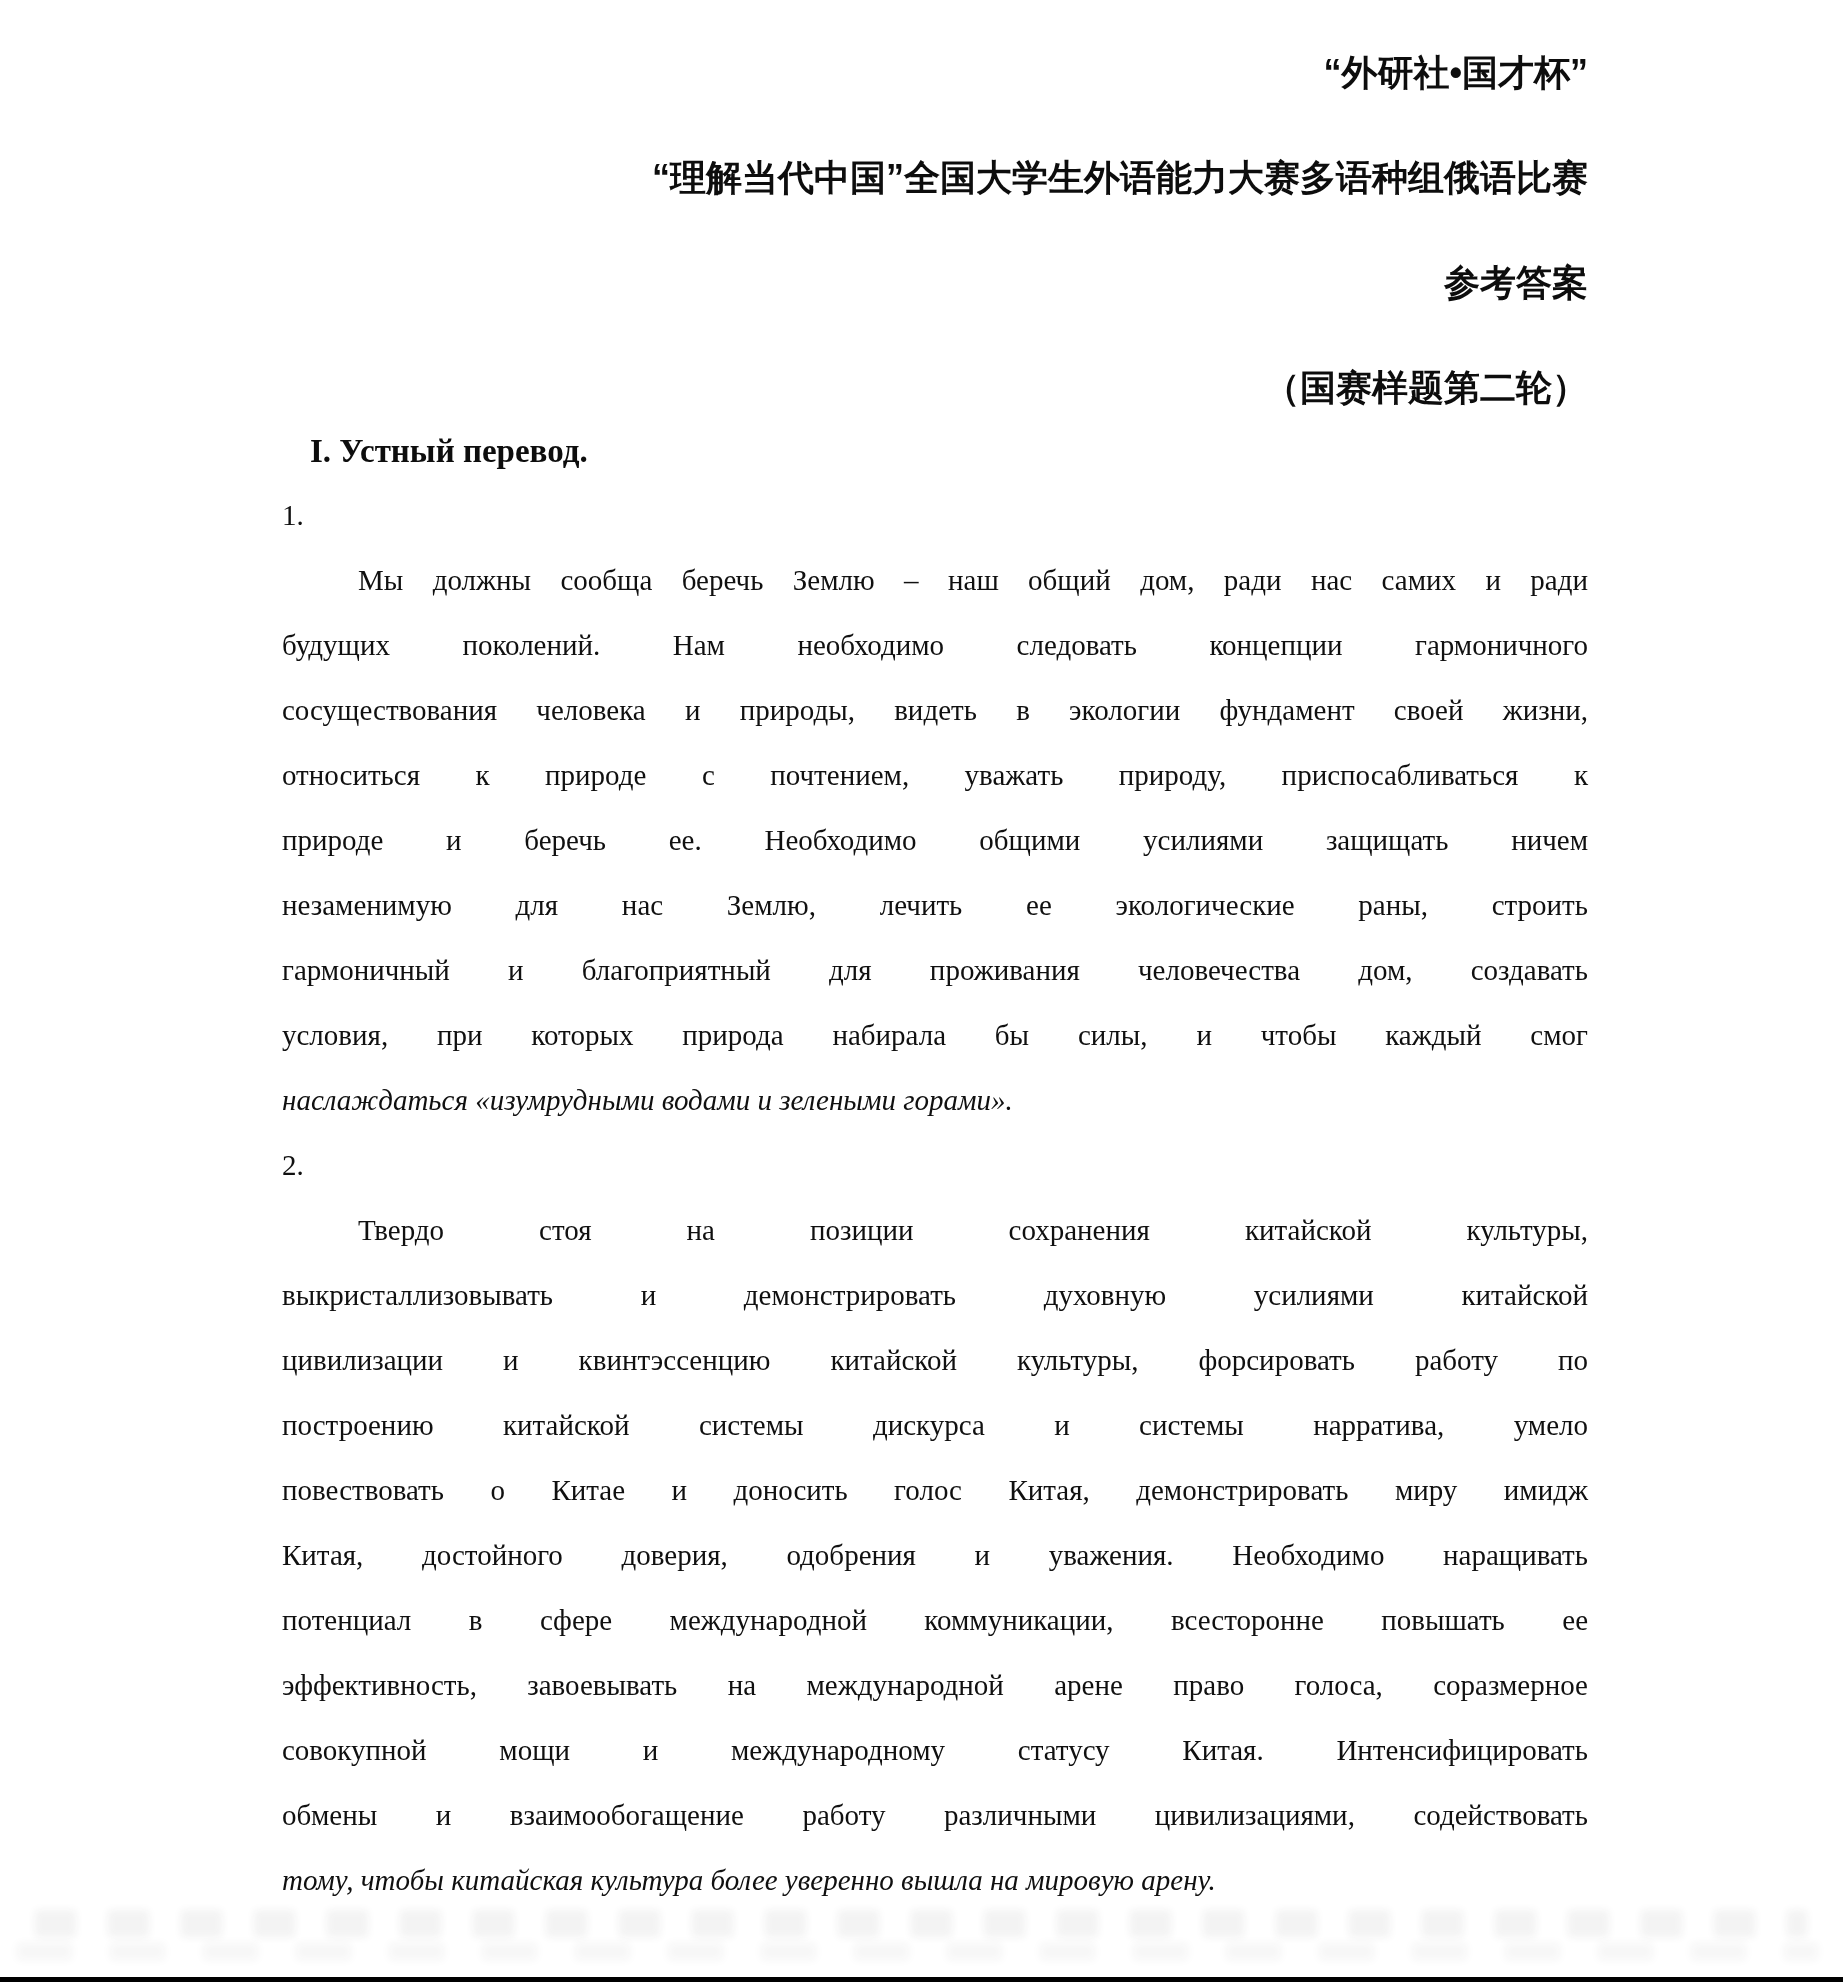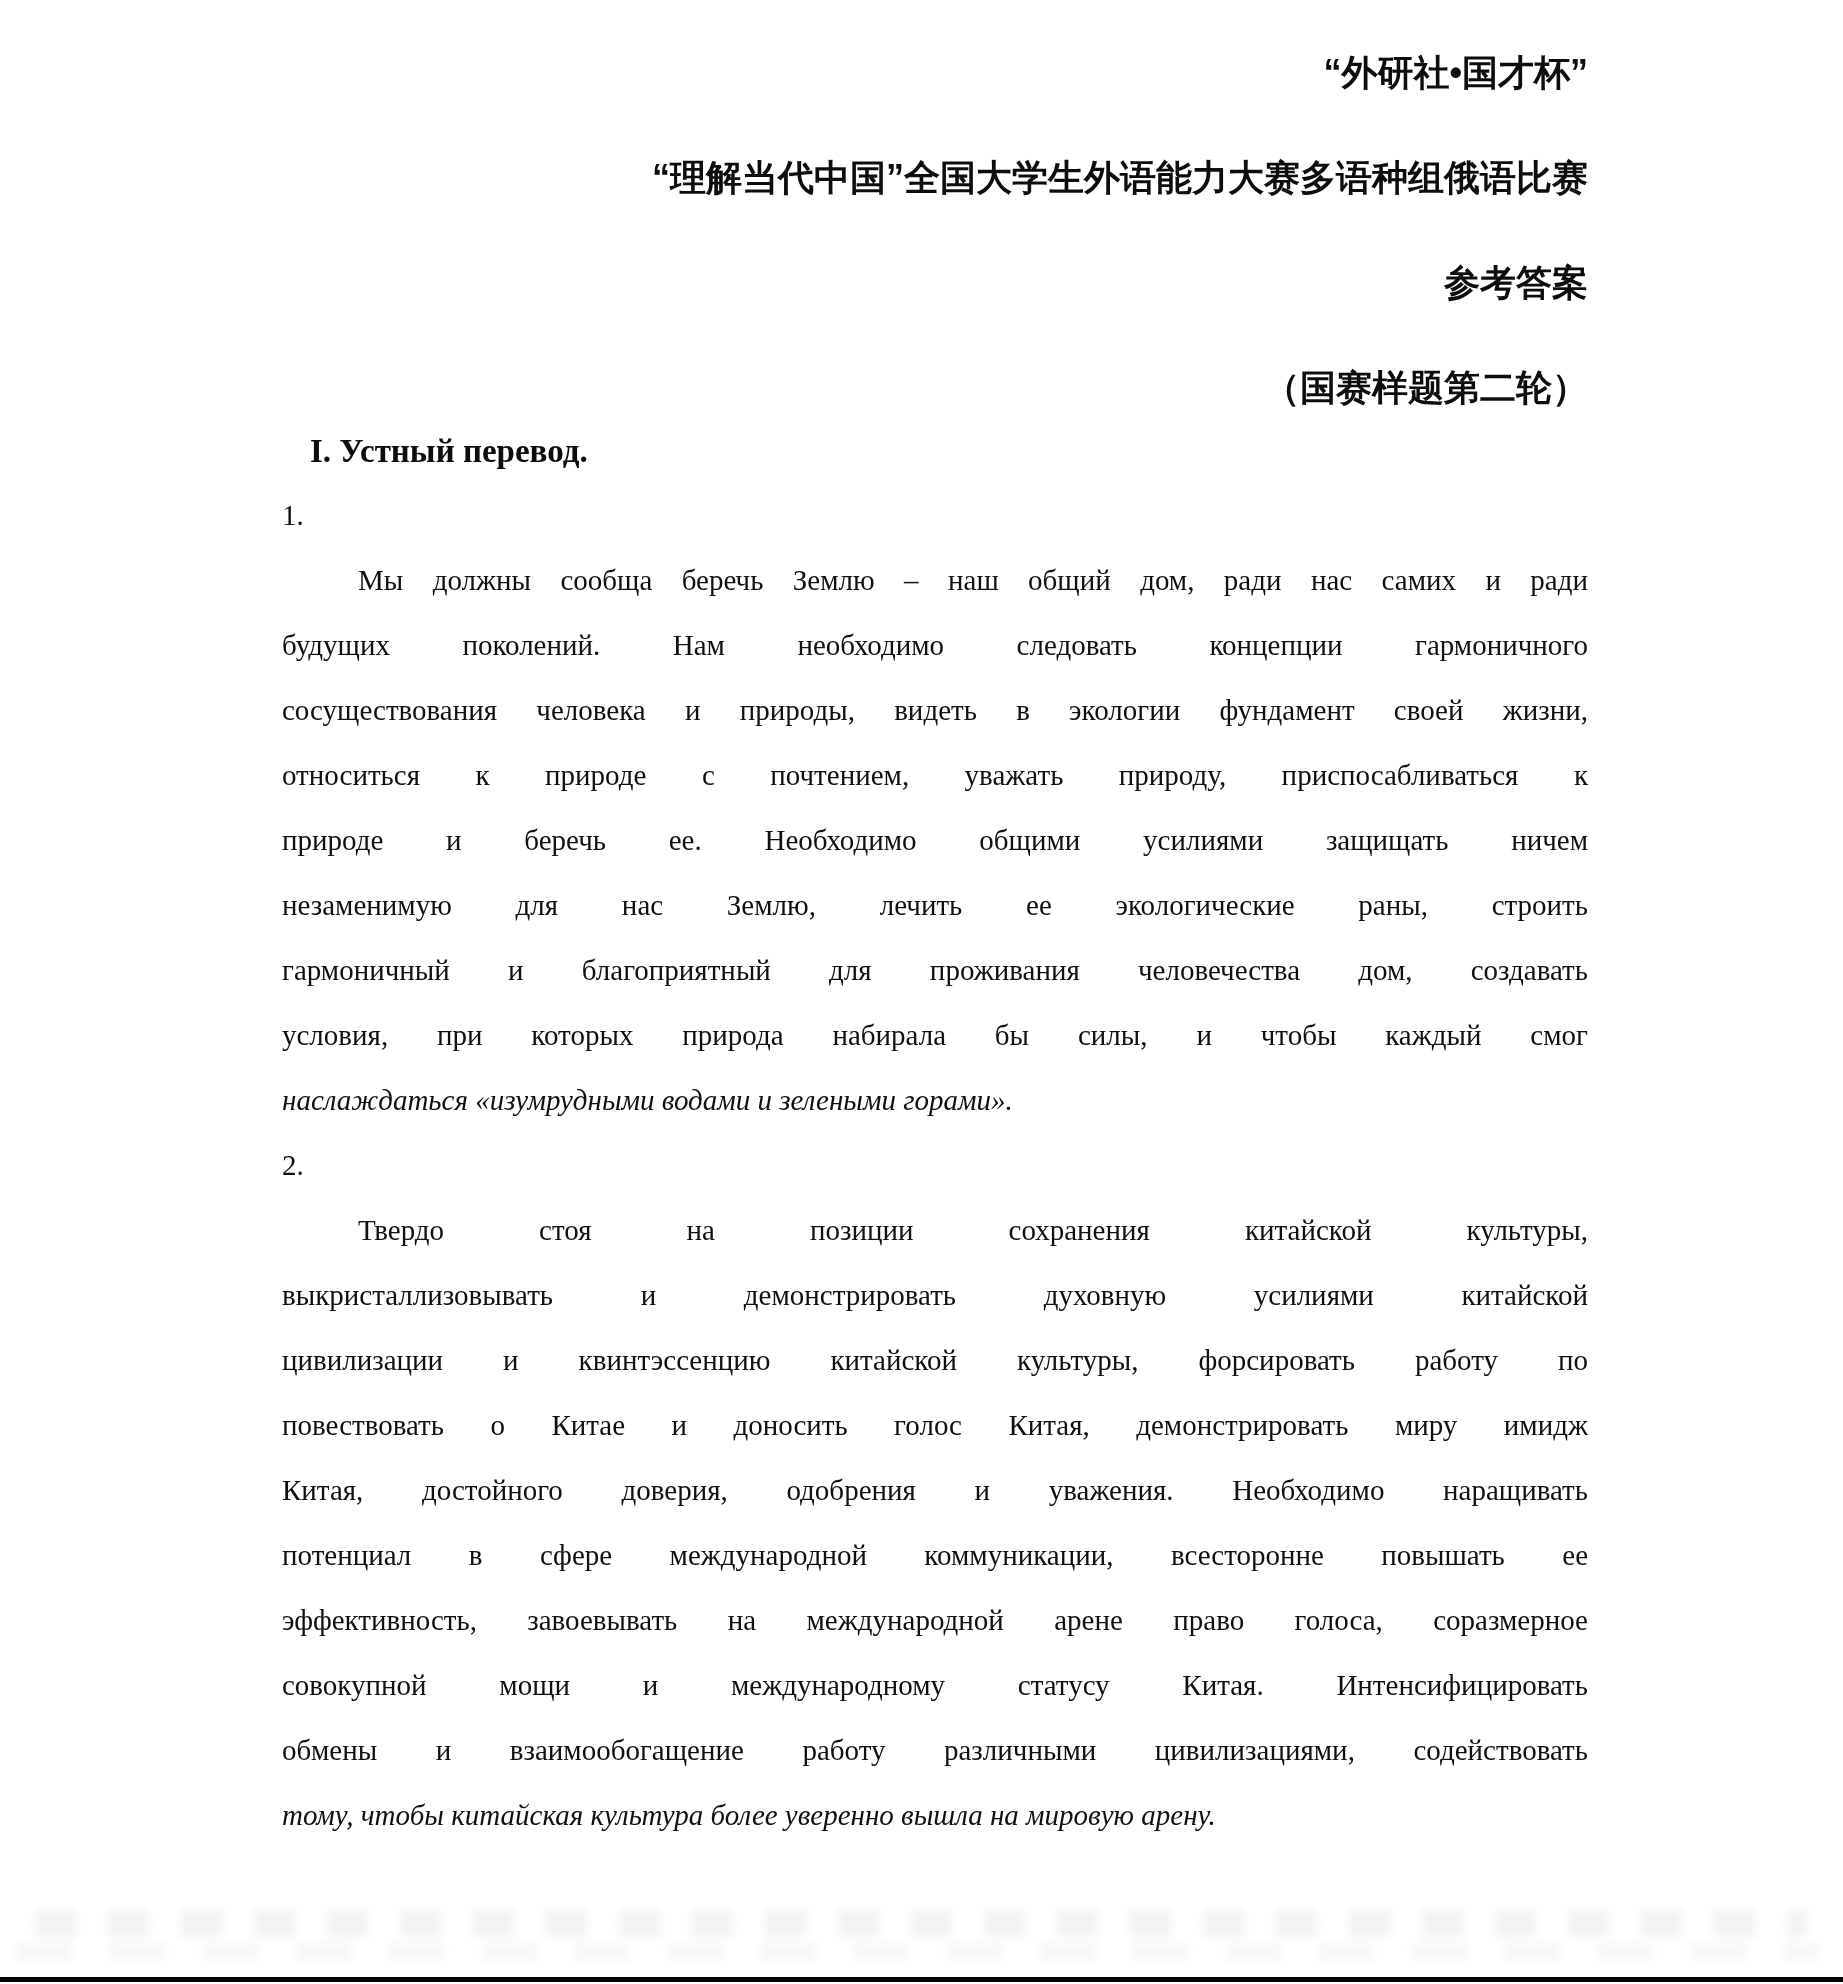--- a/index.html
+++ b/index.html
@@ -133,20 +133,21 @@
     <div class="jline">незаменимую для нас Землю, лечить ее экологические раны, строить</div>
     <div class="jline">гармоничный и благоприятный для проживания человечества дом, создавать</div>
     <div class="jline">условия, при которых природа набирала бы силы, и чтобы каждый смог</div>
     <div class="lastline">наслаждаться «изумрудными водами и зелеными горами».</div>
 
     <div class="item-number">2.</div>
 
     <div class="jline first">Твердо стоя на позиции сохранения китайской культуры,</div>
     <div class="jline">выкристаллизовывать и демонстрировать духовную усилиями китайской</div>
     <div class="jline">цивилизации и квинтэссенцию китайской культуры, форсировать работу по</div>
+    <div class="jline">построению китайской системы дискурса и системы нарратива, умело</div>
     <div class="jline">повествовать о Китае и доносить голос Китая, демонстрировать миру имидж</div>
     <div class="jline">Китая, достойного доверия, одобрения и уважения. Необходимо наращивать</div>
     <div class="jline">потенциал в сфере международной коммуникации, всесторонне повышать ее</div>
     <div class="jline">эффективность, завоевывать на международной арене право голоса, соразмерное</div>
     <div class="jline">совокупной мощи и международному статусу Китая. Интенсифицировать</div>
     <div class="jline">обмены и взаимообогащение работу различными цивилизациями, содействовать</div>
     <div class="lastline">тому, чтобы китайская культура более уверенно вышла на мировую арену.</div>
 
   </div>
 

